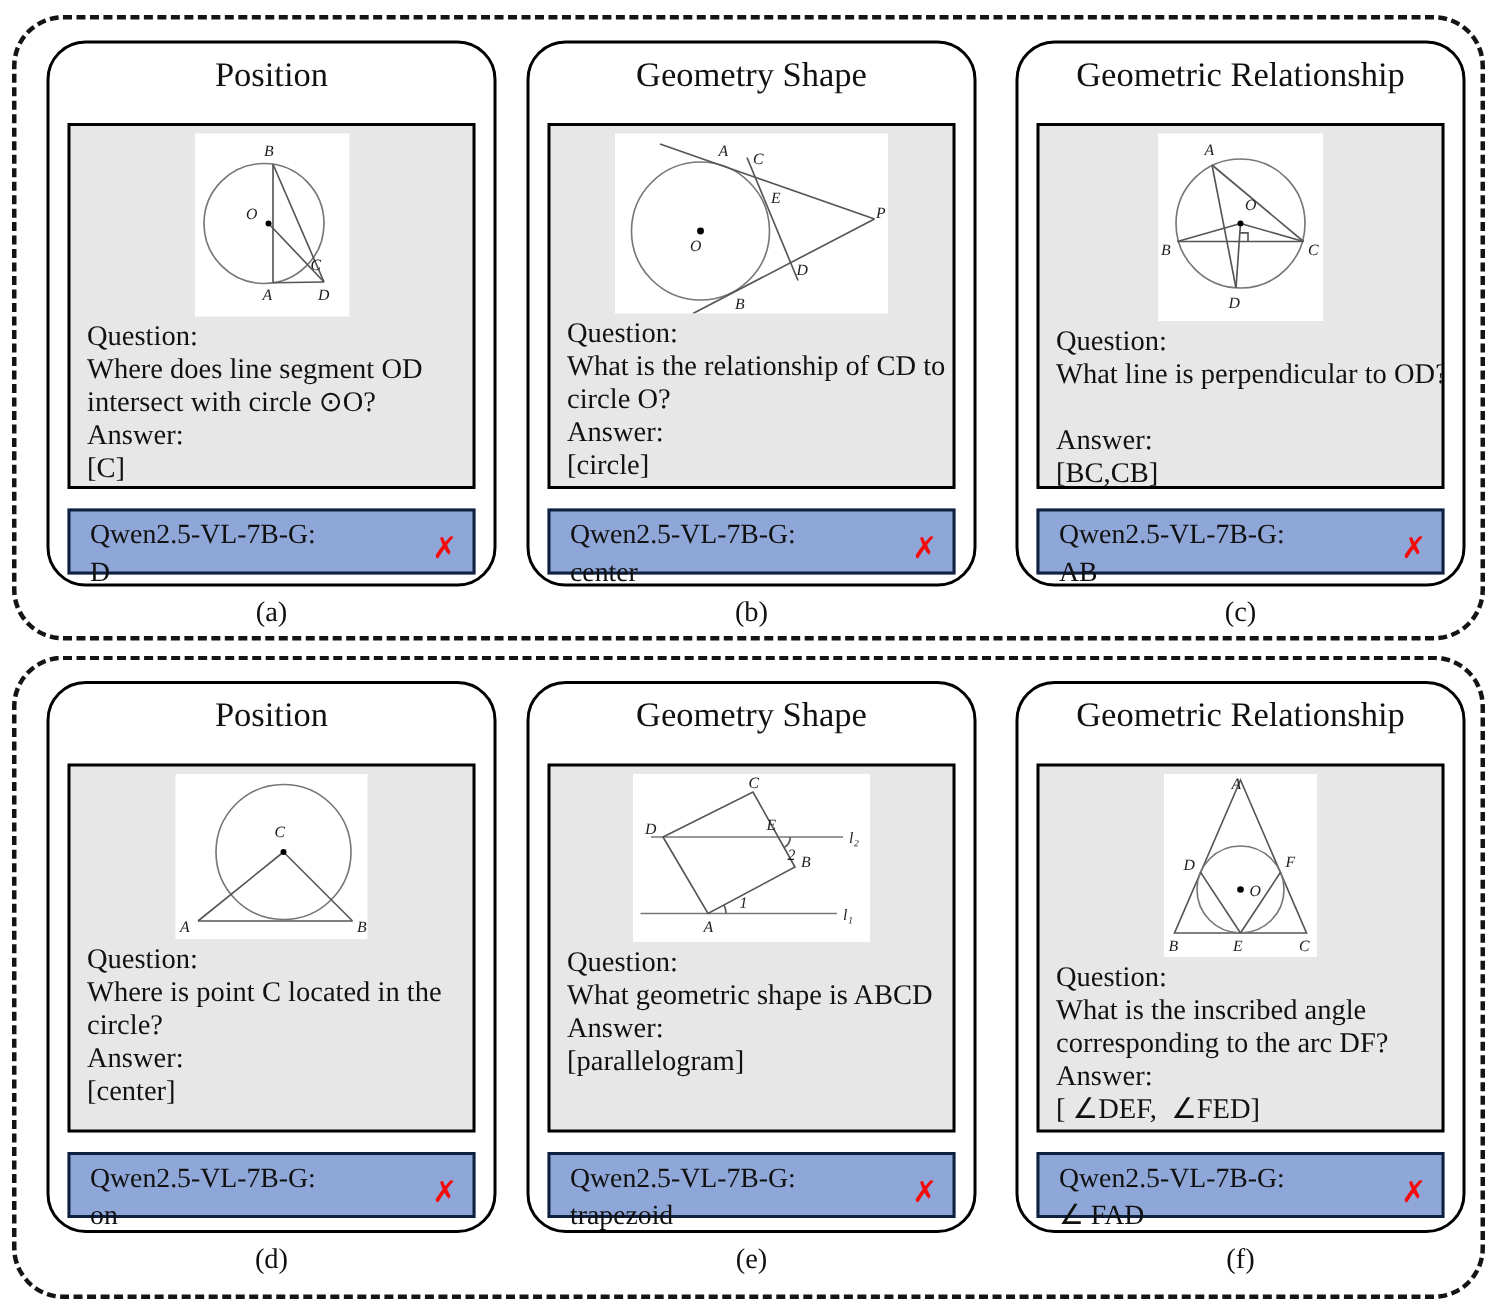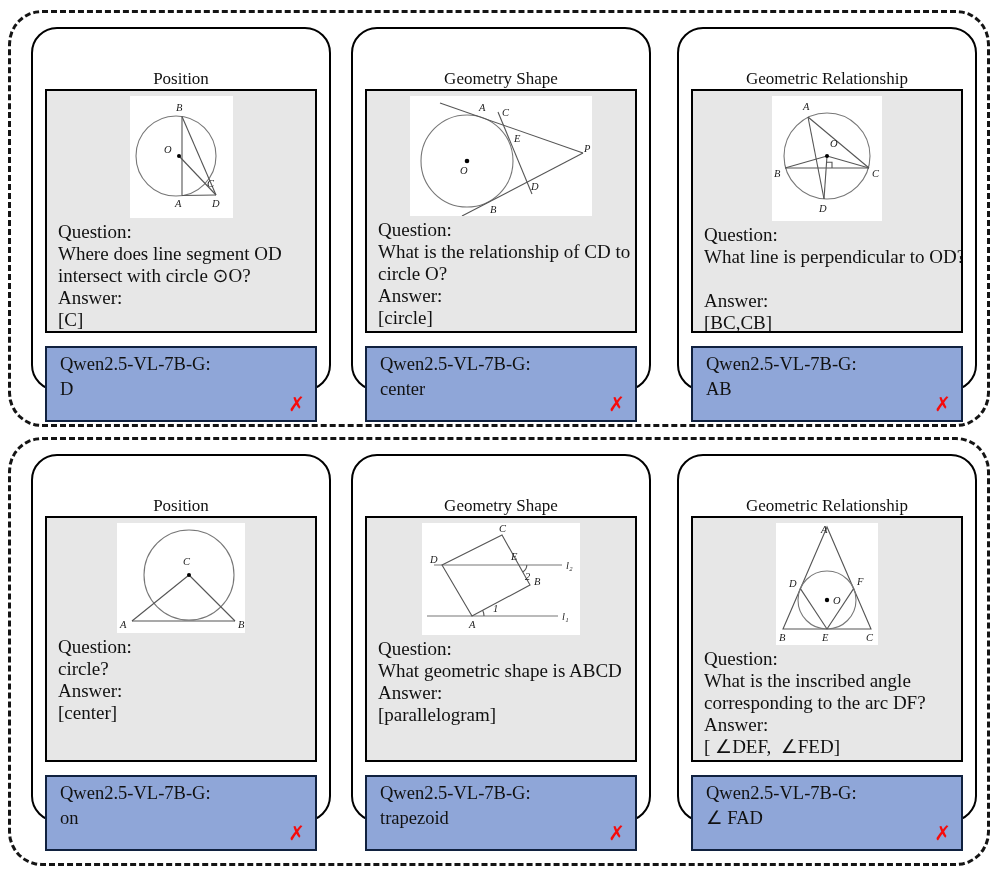--- a/index.html
+++ b/index.html
@@ -14,34 +14,34 @@
   #group-top{top:10px;height:417px;}
   #group-bottom{top:437px;height:429px;}
   .panel{position:absolute;top:14px;width:300px;}
   .pos-0{left:20px;} .pos-1{left:340px;} .pos-2{left:666px;}
   .card{
     background:#fff;border:2.5px solid #000;border-radius:26px;
     box-sizing:border-box;height:364px;padding:5px 12px 12px;
   }
   #group-bottom .card{height:368px;}
   .card-title{
-    font-size:17px;text-align:center;padding:3px 0 0;white-space:nowrap;margin-top:32px;
+    font-size:23px;text-align:center;padding:3px 0 19px;white-space:nowrap;
   }
   .qa-box{
     border:2px solid #000;background:var(--qa_bg,#e7e7e7);
     box-sizing:border-box;height:244px;padding:5px 11px 0;overflow:hidden;
   }
   #group-bottom .qa-box{height:246px;}
   .diagram{display:flex;justify-content:center;}
   .diagram svg{background:#fff;display:block;}
   .qa-text{font-size:19px;line-height:22px;margin-top:3px;}
   .qa-line{min-height:22px;white-space:nowrap;}
   .it{}
   .model-box{
-    position:relative;margin-top:13px;box-sizing:border-box;height:76px;
+    position:relative;margin-top:13px;box-sizing:border-box;height:44px;
     border:2px solid var(--model_border,#10213f);background:var(--model_bg,#8fa6d8);
     padding:4px 13px 0;font-size:18.5px;line-height:25px;
   }
   .err{
     position:absolute;right:10px;bottom:3px;color:var(--error,#f60b0b);
     font-weight:bold;font-size:20px;font-family:"DejaVu Sans",sans-serif;
   }
   .caption{text-align:center;font-size:19px;margin-top:7px;}
   
   .shape{stroke:var(--diagram_line,#555);fill:none;stroke-width:1.1;}
@@ -184,20 +184,21 @@
             <line class="shape" x1="72" y1="52" x2="15" y2="98"></line>
             <line class="shape" x1="72" y1="52" x2="118" y2="98"></line>
             <circle class="dot" cx="72" cy="52" r="2"></circle>
             <text x="66" y="42">C</text>
             <text x="3" y="105">A</text>
             <text x="121" y="105">B</text>
           </svg>
         </div>
         <div class="qa-text">
             <div class="qa-line"><span>Question:</span></div>
+            <div class="qa-line"><span>Where is point </span><span class="it">C</span><span> located in the</span></div>
             <div class="qa-line"><span>circle?</span></div>
             <div class="qa-line"><span>Answer:</span></div>
             <div class="qa-line"><span>[center]</span></div>
           </div>
       </div>
       <div class="model-box">
         <div>Qwen2.5-VL-7B-G:</div>
         <div><span>on</span></div>
         <span class="err">✗</span>
       </div>

